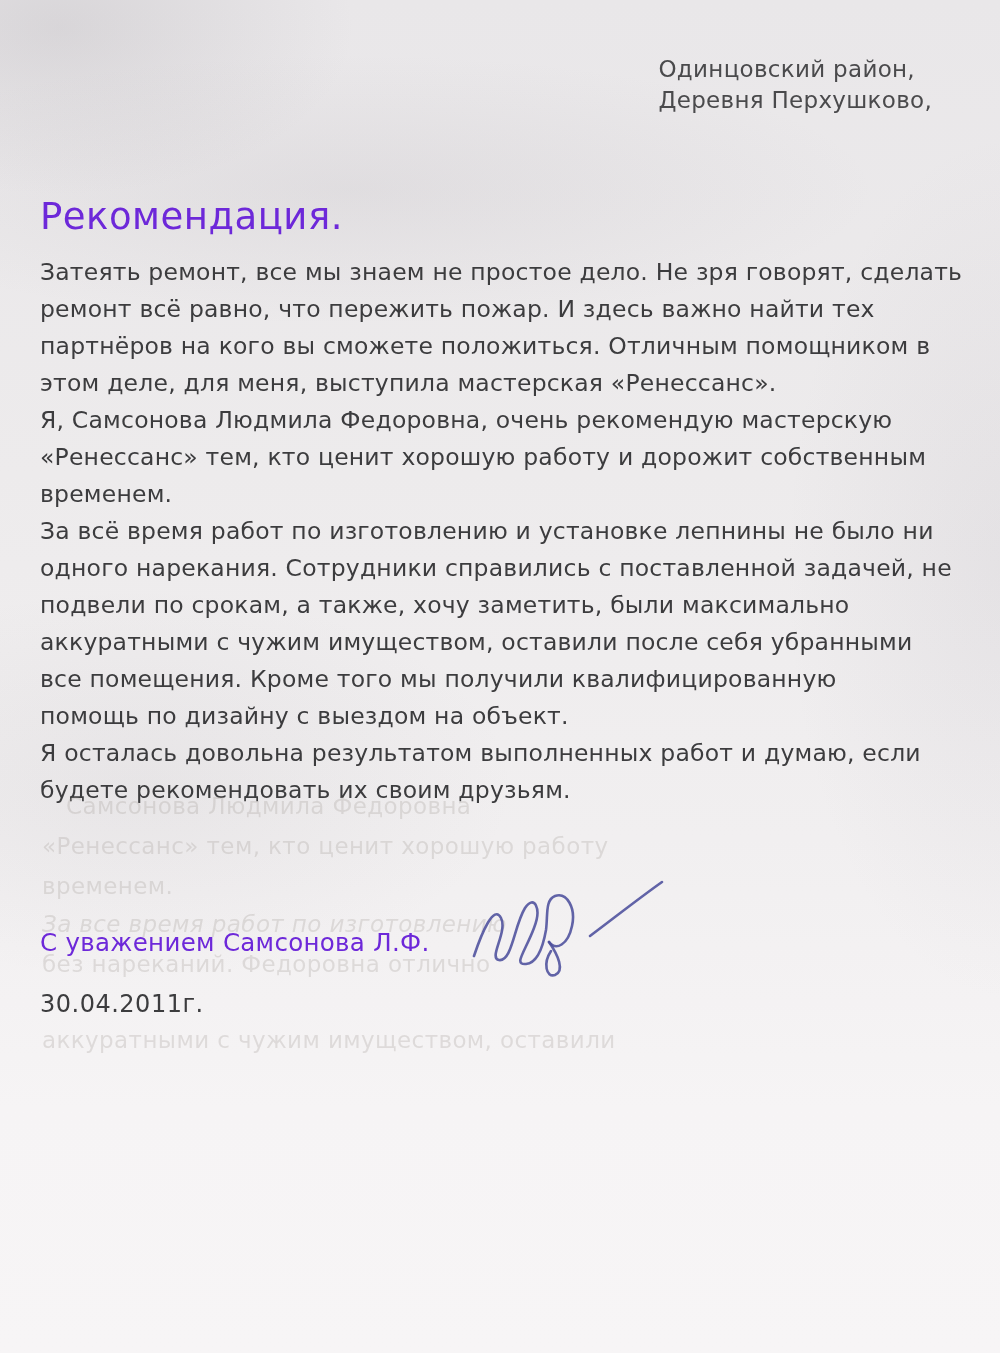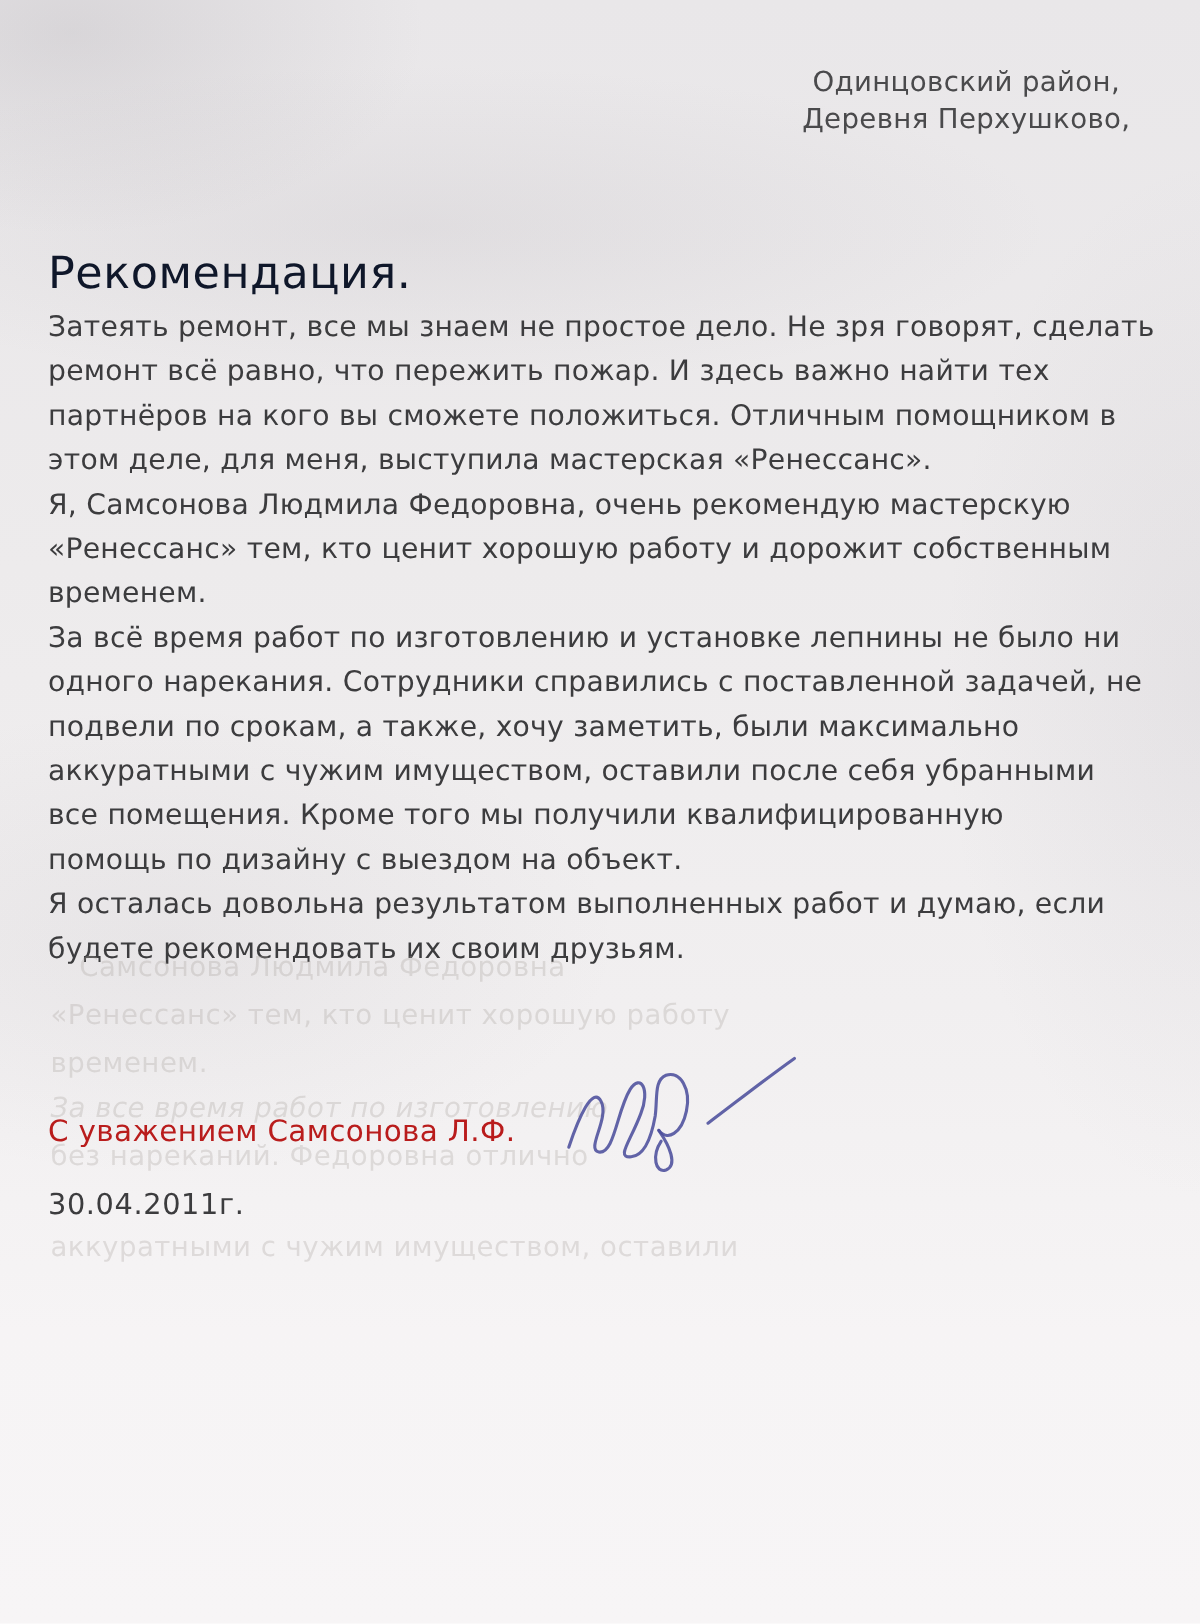--- a/index.html
+++ b/index.html
@@ -11,33 +11,33 @@
       radial-gradient(420px 240px at 6% 2%, rgba(148,143,150,0.20), transparent 70%),
       radial-gradient(700px 180px at 35% 14%, rgba(158,152,160,0.14), transparent 75%),
       radial-gradient(320px 620px at 101% 42%, rgba(158,152,165,0.12), transparent 70%),
       radial-gradient(500px 260px at 14% 58%, rgba(150,145,152,0.10), transparent 75%),
       linear-gradient(180deg, #e9e7e9 0%, #edebec 35%, #f1eff0 62%, #f6f4f5 82%, #f7f5f6 100%);
   }
   .page { position: absolute; inset: 0; }
 
   .header-address {
     position: absolute;
-    top: 54px; right: 58px;
-    text-align: center;
+    top: 54px; right: 68px;
+    text-align: left;
     font-size: 23px;
     line-height: 31px;
     color: #4a4a4c;
     letter-spacing: 0.3px;
   }
 
   .doc-title {
     position: absolute;
-    left: 40px; top: 206px;
+    left: 40px; top: 195px;
     font-size: 37px;
-    color: #0f172a;
+    color: #6d28d9;
     letter-spacing: 0.5px;
   }
 
   .body-text {
     position: absolute;
     left: 40px; top: 254px;
     width: 925px;
     font-size: 23.5px;
     line-height: 37px;
     color: #3c3c3e;
@@ -53,21 +53,21 @@
     opacity: 0.30;
     filter: blur(0.6px);
     letter-spacing: 0.4px;
     white-space: nowrap;
   }
 
   .signoff {
     position: absolute;
     left: 40px; top: 928px;
     font-size: 24.5px;
-    color: #b91c1c;
+    color: #6d28d9;
     letter-spacing: 0.3px;
   }
   .doc-date {
     position: absolute;
     left: 40px; top: 990px;
     font-size: 24px;
     color: #3c3c3e;
     letter-spacing: 0.5px;
   }
 

